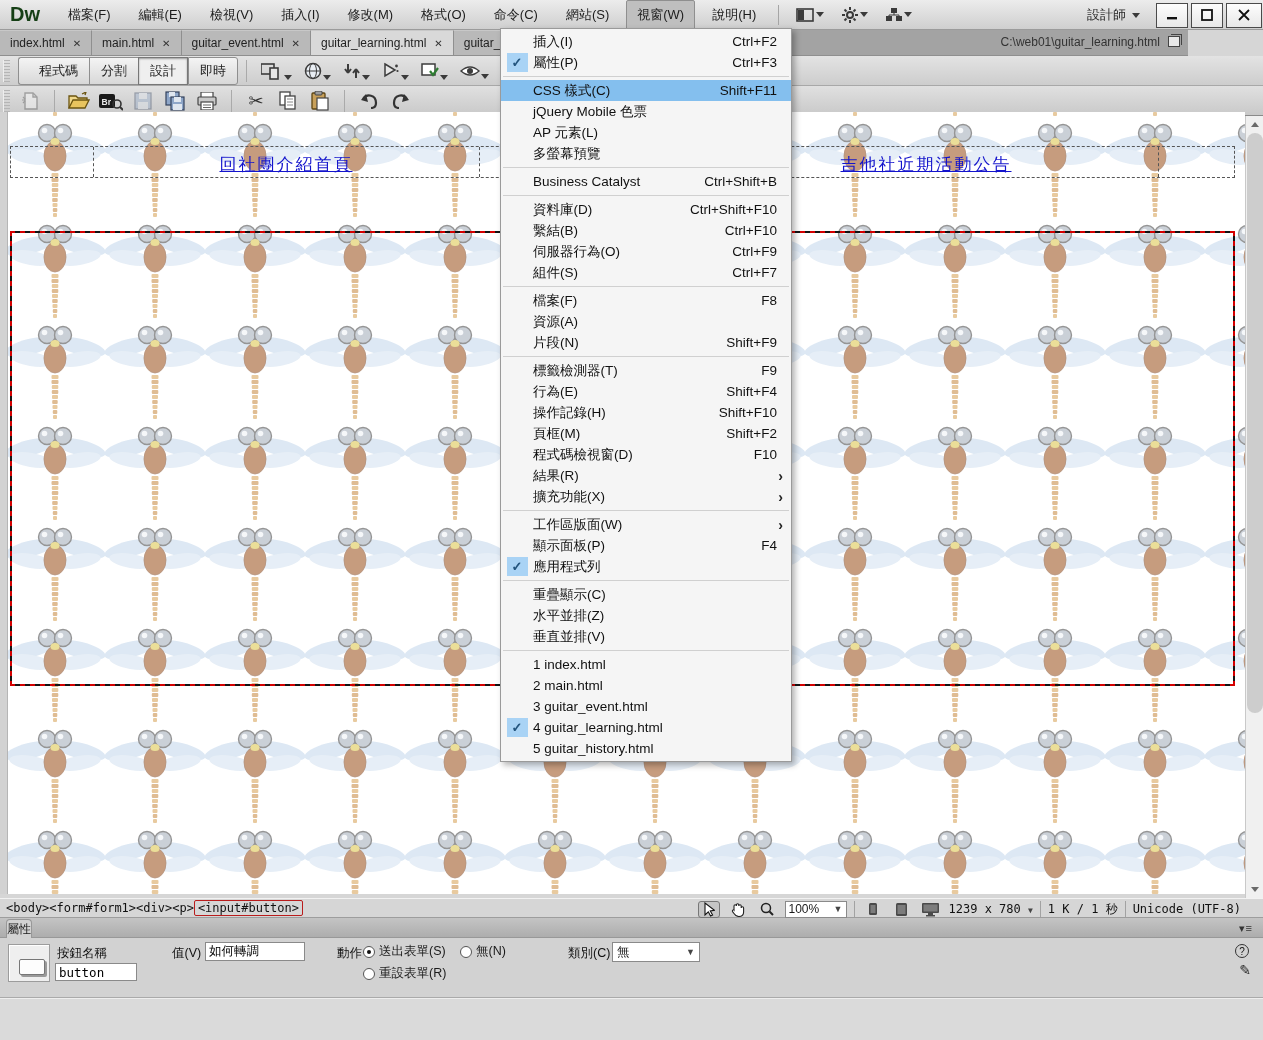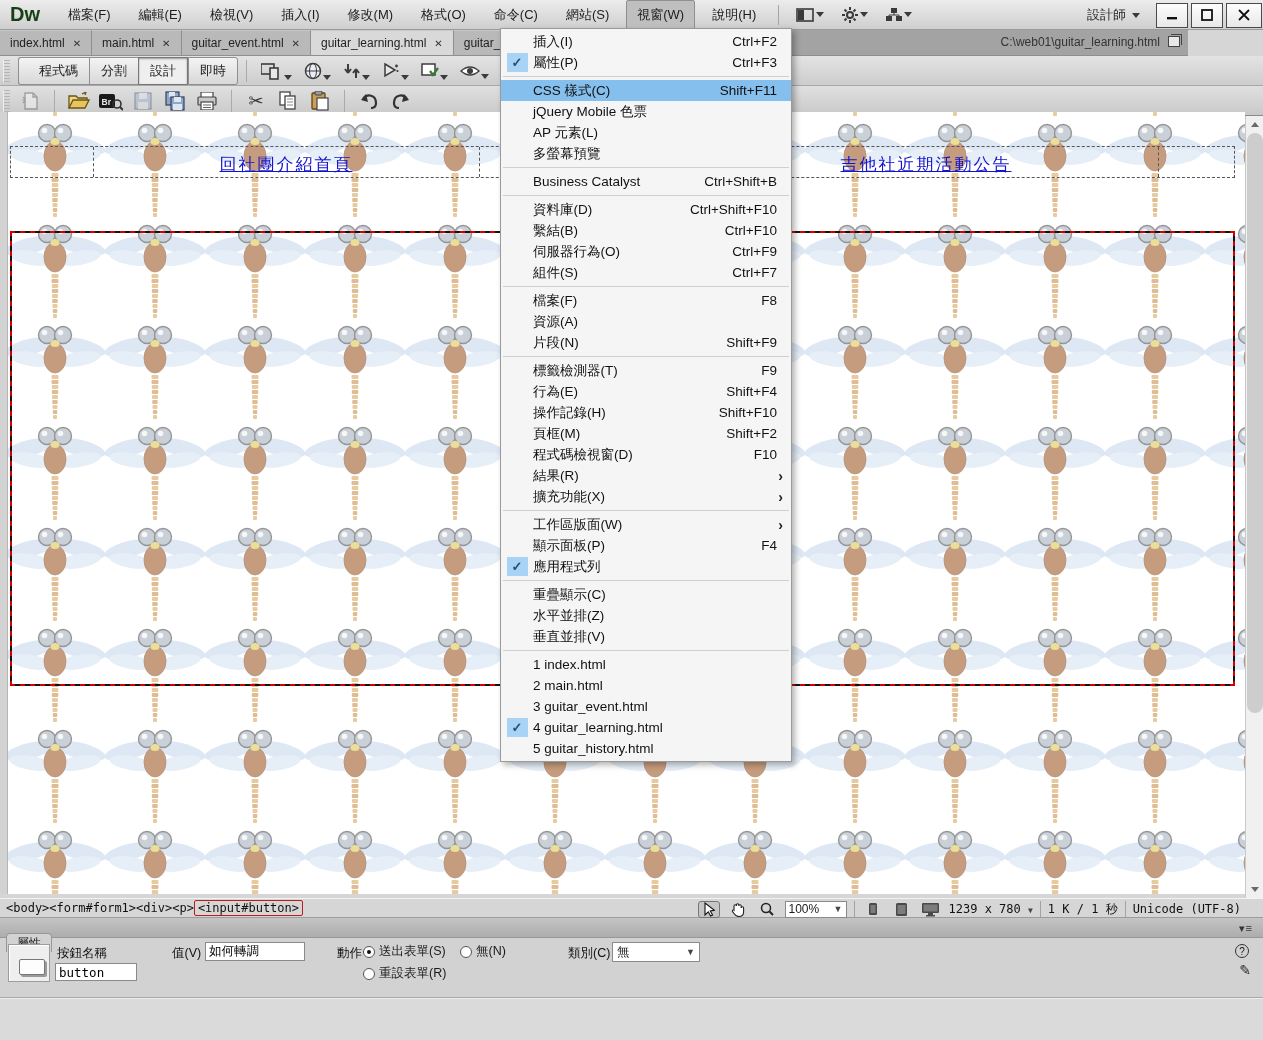--- a/index.html
+++ b/index.html
@@ -82,22 +82,22 @@
   .mini-btn { width:22px; height:17px; display:flex; align-items:center; justify-content:center; }
   .mini-btn.sel { border:1px solid #777; border-radius:3px; background:#c6c6c6; }
   .zoom-select { width:62px; height:17px; background:#fff; border:1px solid #8a8a8a; font-size:12px;
     display:flex; align-items:center; justify-content:space-between; padding:0 3px; }
   .vsep { width:1px; height:16px; background:#a2a2a2; }
   .sb-text { font-size:12px; color:#111; font-family:"DejaVu Sans Mono",monospace; white-space:nowrap; }
 
   
   .props { position:absolute; left:0; top:918px; width:1263px; height:122px; background:#d2d2d2; }
   .props-head { position:absolute; left:0; top:0; width:1263px; height:20px; background:linear-gradient(#c4c4c4,#adadad); border-bottom:1px solid #989898; }
-  .props-tab { position:absolute; left:6px; top:1px; height:19px; padding:0 10px; background:#d2d2d2;
-    border:1px solid #989898; border-bottom:none; border-radius:4px 4px 0 0; font-size:12px; display:flex; align-items:center;margin-top:14px; }
+  .props-tab { position:absolute; left:6px; top:1px; height:19px; padding:0 0; background:#d2d2d2;
+    border:1px solid #989898; border-bottom:none; border-radius:4px 4px 0 0; font-size:12px; display:flex; align-items:center; }
   .panel-menu { position:absolute; right:10px; top:4px; font-size:11px; color:#333; letter-spacing:1px; }
   .btn-sample { position:absolute; left:8px; top:26px; width:42px; height:38px; background:#efefef;
     border:1px solid #9c9c9c; box-shadow:inset 1px 1px 0 #fff; display:flex; align-items:center; justify-content:center; }
   .btn-sample-inner { width:26px; height:16px; background:#fdfdfd; border:1px solid #777; border-radius:2px;
     box-shadow:2px 2px 0 #9a9a9a; margin-top:8px; margin-right:-6px; }
   .plabel { position:absolute; font-size:12.5px; color:#111; white-space:nowrap; }
   .pinput { position:absolute; background:#fff; border:1px solid #8a8a8a; font-size:12.5px; padding:0 3px;
     font-family:"Liberation Sans",sans-serif; }
   .radio { position:absolute; display:flex; align-items:center; gap:4px; font-size:12.5px; }
   .rdot { width:12px; height:12px; border:1px solid #555; border-radius:50%; background:#fff; position:relative; }

